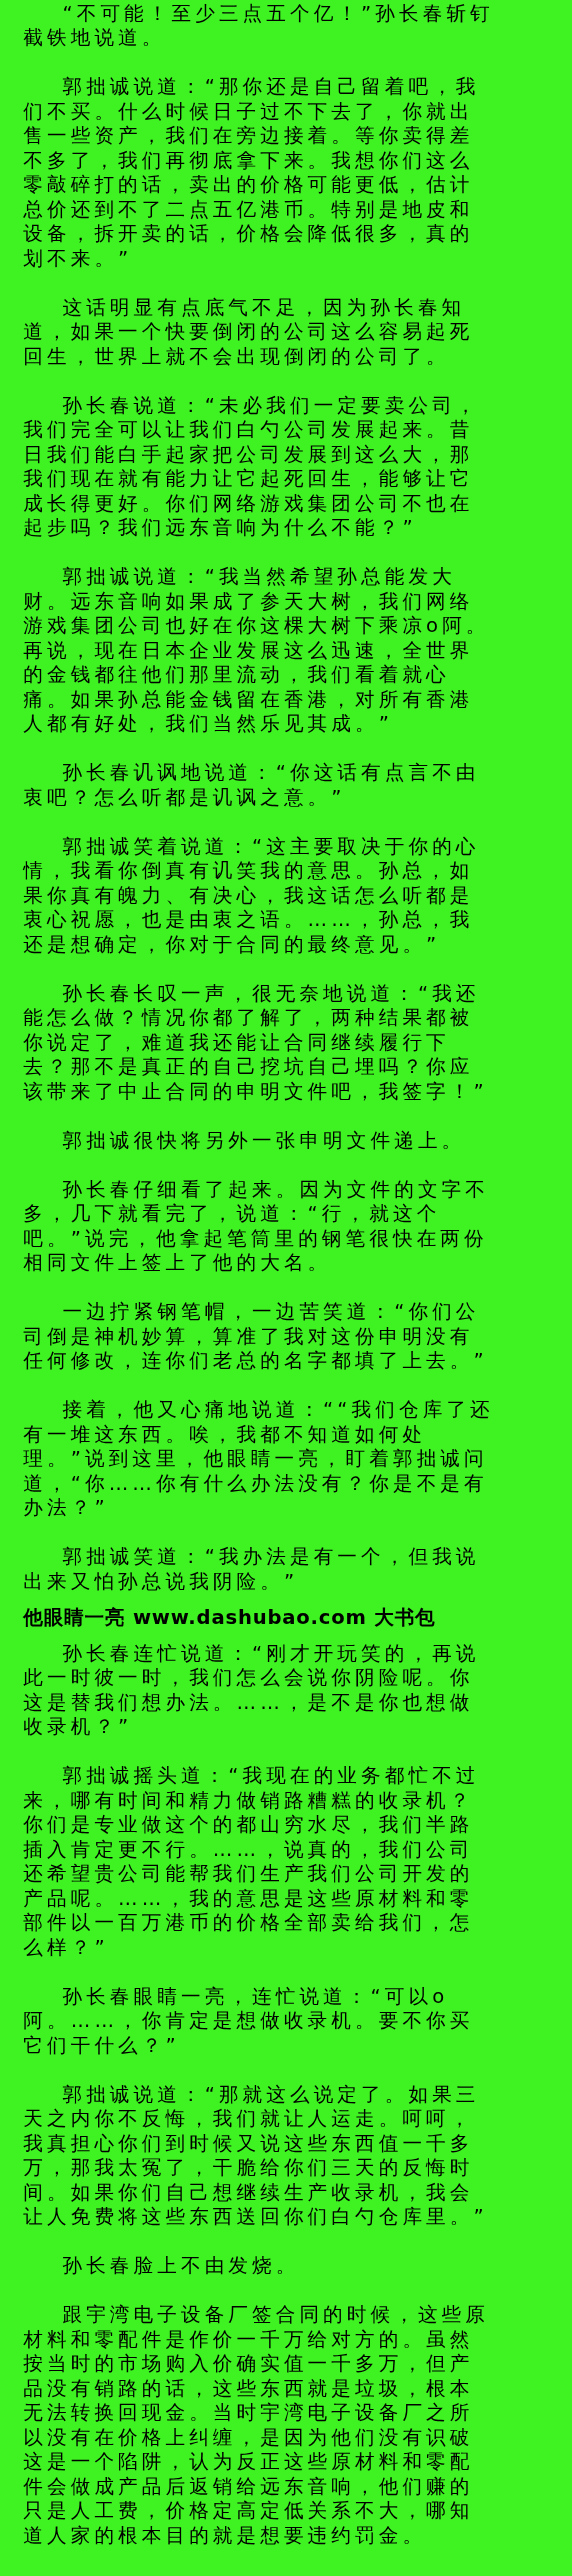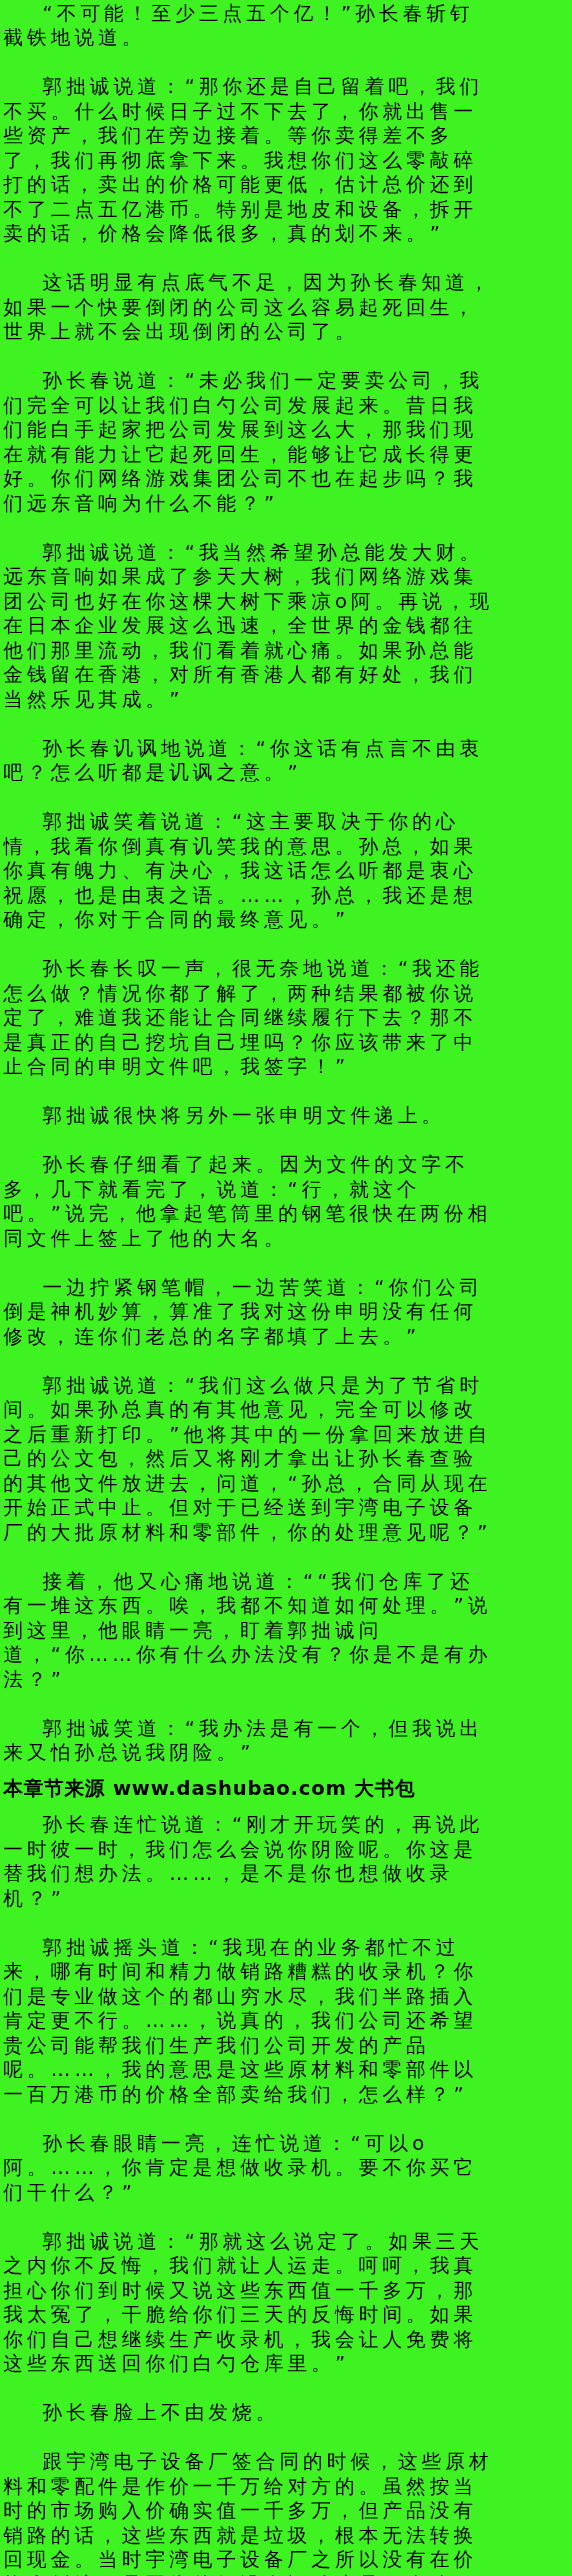--- a/index.html
+++ b/index.html
@@ -10,20 +10,21 @@
     width: 573px;
     height: 2576px;
     overflow: hidden;
     font-family: "DejaVu Sans", sans-serif;
   }
   .page {
     width: 500px;
     height: 2576px;
     overflow: hidden;
     box-sizing: border-box;
+    padding-left: 20px;
   }
   .content {
     padding: 1.6px 4.9px 0 3.3px;
   }
   p.para {
     margin: 0 0 24.5px 0;
     font-family: "DejaVu Sans", sans-serif;
     font-size: 19.6px;
     line-height: 24.5px;
     letter-spacing: 4.1px;
@@ -50,24 +51,23 @@
       <p class="para">郭拙诚说道：“那你还是自己留着吧，我们不买。什么时候日子过不下去了，你就出售一些资产，我们在旁边接着。等你卖得差不多了，我们再彻底拿下来。我想你们这么零敲碎打的话，卖出的价格可能更低，估计总价还到不了二点五亿港币。特别是地皮和设备，拆开卖的话，价格会降低很多，真的划不来。”</p>
       <p class="para">这话明显有点底气不足，因为孙长春知道，如果一个快要倒闭的公司这么容易起死回生，世界上就不会出现倒闭的公司了。</p>
       <p class="para">孙长春说道：“未必我们一定要卖公司，我们完全可以让我们白勺公司发展起来。昔日我们能白手起家把公司发展到这么大，那我们现在就有能力让它起死回生，能够让它成长得更好。你们网络游戏集团公司不也在起步吗？我们远东音响为什么不能？”</p>
       <p class="para">郭拙诚说道：“我当然希望孙总能发大财。远东音响如果成了参天大树，我们网络游戏集团公司也好在你这棵大树下乘凉o阿。再说，现在日本企业发展这么迅速，全世界的金钱都往他们那里流动，我们看着就心痛。如果孙总能金钱留在香港，对所有香港人都有好处，我们当然乐见其成。”</p>
       <p class="para">孙长春讥讽地说道：“你这话有点言不由衷吧？怎么听都是讥讽之意。”</p>
       <p class="para">郭拙诚笑着说道：“这主要取决于你的心情，我看你倒真有讥笑我的意思。孙总，如果你真有魄力、有决心，我这话怎么听都是衷心祝愿，也是由衷之语。……，孙总，我还是想确定，你对于合同的最终意见。”</p>
       <p class="para">孙长春长叹一声，很无奈地说道：“我还能怎么做？情况你都了解了，两种结果都被你说定了，难道我还能让合同继续履行下去？那不是真正的自己挖坑自己埋吗？你应该带来了中止合同的申明文件吧，我签字！”</p>
       <p class="para">郭拙诚很快将另外一张申明文件递上。</p>
       <p class="para">孙长春仔细看了起来。因为文件的文字不多，几下就看完了，说道：“行，就这个吧。”说完，他拿起笔筒里的钢笔很快在两份相同文件上签上了他的大名。</p>
       <p class="para">一边拧紧钢笔帽，一边苦笑道：“你们公司倒是神机妙算，算准了我对这份申明没有任何修改，连你们老总的名字都填了上去。”</p>
-      <p class="para">郭拙诚说道：“我们这么做只是为了节省时间。如果孙总真的有其他意见，完全可以修改之后重新打印。”他将其中的一份拿回来放进自己的公文包，然后又将刚才拿出让孙长春查验的其他文件放进去，问道，“孙总，合同从现在开始正式中止。但对于已经送到宇湾电子设备厂的大批原材料和零部件，你的处理意见呢？”</p>
       <p class="para">接着，他又心痛地说道：““我们仓库了还有一堆这东西。唉，我都不知道如何处理。”说到这里，他眼睛一亮，盯着郭拙诚问道，“你……你有什么办法没有？你是不是有办法？”</p>
       <p class="para">郭拙诚笑道：“我办法是有一个，但我说出来又怕孙总说我阴险。”</p>
-      <p class="watermark">本章节来源 www.dashubao.com 大书包</p>
+      <p class="watermark">他眼睛一亮 www.dashubao.com 大书包</p>
       <p class="para">孙长春连忙说道：“刚才开玩笑的，再说此一时彼一时，我们怎么会说你阴险呢。你这是替我们想办法。……，是不是你也想做收录机？”</p>
       <p class="para">郭拙诚摇头道：“我现在的业务都忙不过来，哪有时间和精力做销路糟糕的收录机？你们是专业做这个的都山穷水尽，我们半路插入肯定更不行。……，说真的，我们公司还希望贵公司能帮我们生产我们公司开发的产品呢。……，我的意思是这些原材料和零部件以一百万港币的价格全部卖给我们，怎么样？”</p>
       <p class="para">孙长春眼睛一亮，连忙说道：“可以o阿。……，你肯定是想做收录机。要不你买它们干什么？”</p>
       <p class="para">郭拙诚说道：“那就这么说定了。如果三天之内你不反悔，我们就让人运走。呵呵，我真担心你们到时候又说这些东西值一千多万，那我太冤了，干脆给你们三天的反悔时间。如果你们自己想继续生产收录机，我会让人免费将这些东西送回你们白勺仓库里。”</p>
       <p class="para">孙长春脸上不由发烧。</p>
       <p class="para">跟宇湾电子设备厂签合同的时候，这些原材料和零配件是作价一千万给对方的。虽然按当时的市场购入价确实值一千多万，但产品没有销路的话，这些东西就是垃圾，根本无法转换回现金。当时宇湾电子设备厂之所以没有在价格上纠缠，是因为他们没有识破这是一个陷阱，认为反正这些原材料和零配件会做成产品后返销给远东音响，他们赚的只是人工费，价格定高定低关系不大，哪知道人家的根本目的就是想要违约罚金。</p>
     </div>
 </div>
 
 

